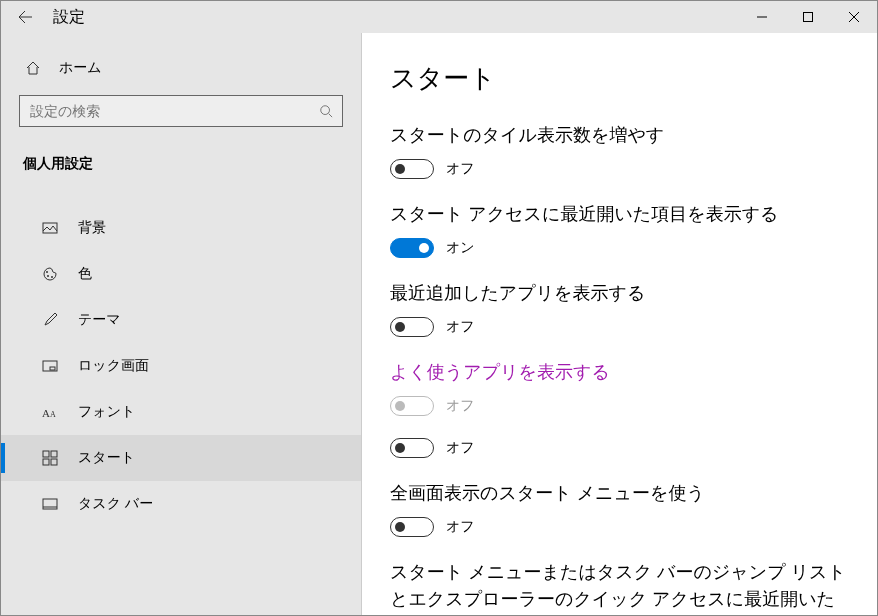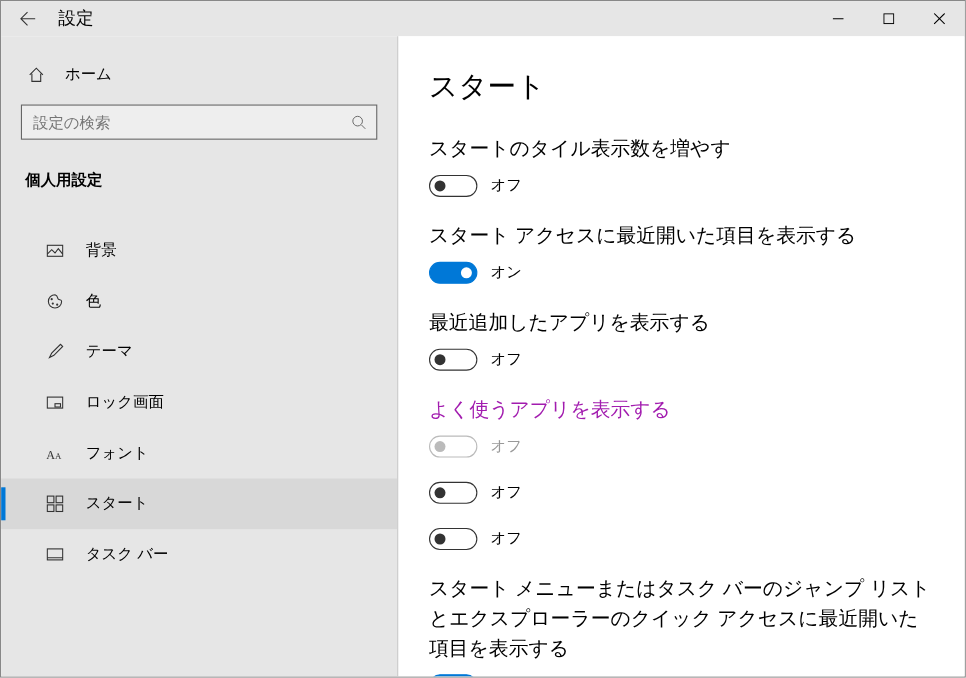--- a/index.html
+++ b/index.html
@@ -284,20 +284,21 @@
         </div>
         <div class="setting">
           <div class="toggle-row">
             <div class="toggle">
               <div class="knob"></div>
             </div>
             <span class="toggle-text">オフ</span>
           </div>
         </div>
         <div class="setting">
+          <div class="setting-label">全画面表示のスタート メニューを使う</div>
           <div class="toggle-row">
             <div class="toggle">
               <div class="knob"></div>
             </div>
             <span class="toggle-text">オフ</span>
           </div>
         </div>
         <div class="setting">
           <div class="setting-label">スタート メニューまたはタスク バーのジャンプ リストとエクスプローラーのクイック アクセスに最近開いた項目を表示する</div>
           <div class="toggle-row">

